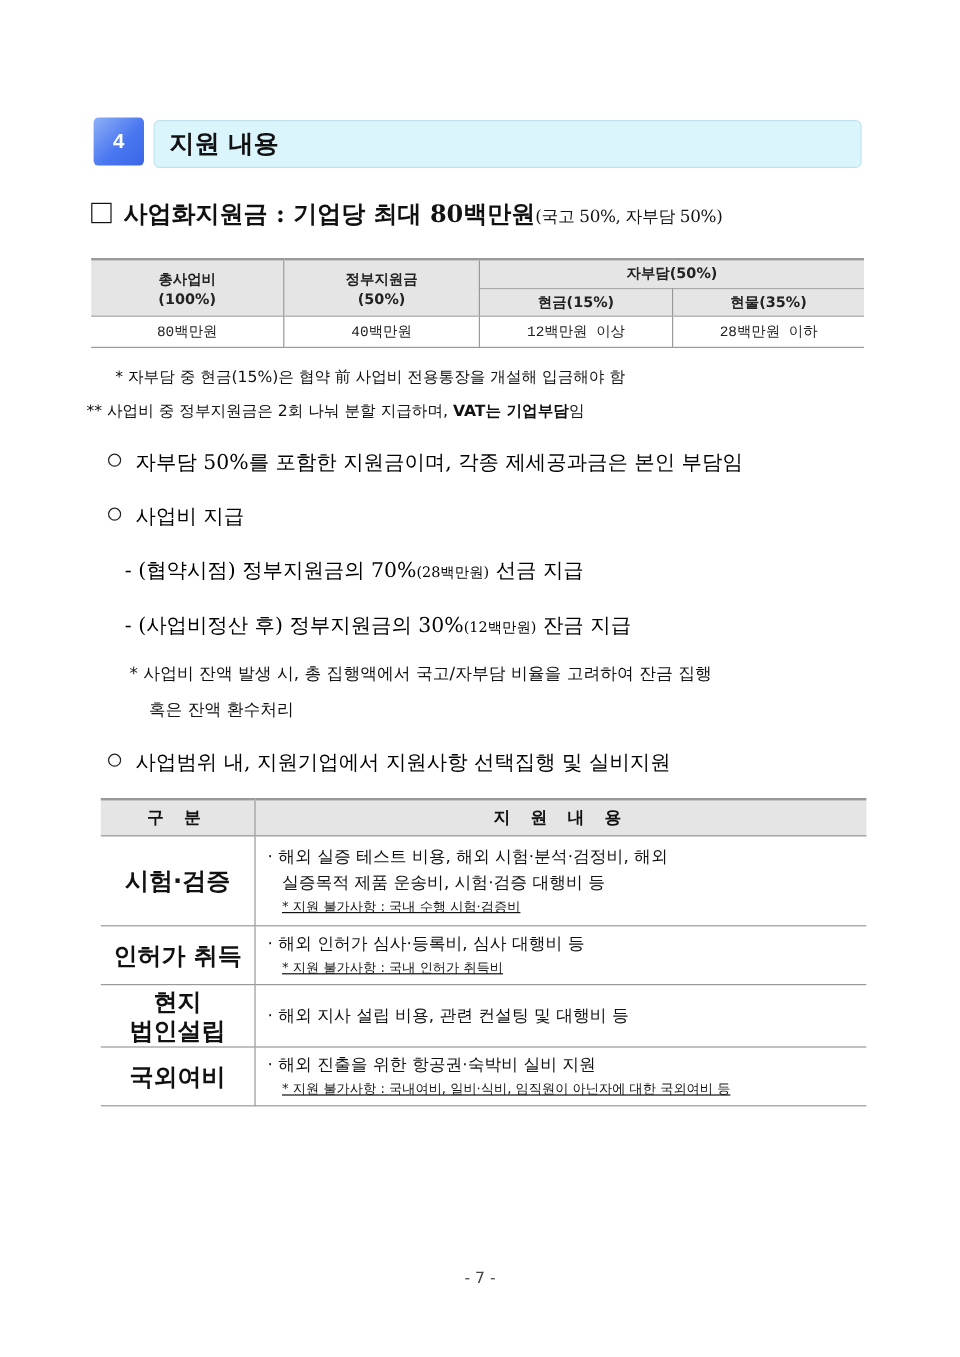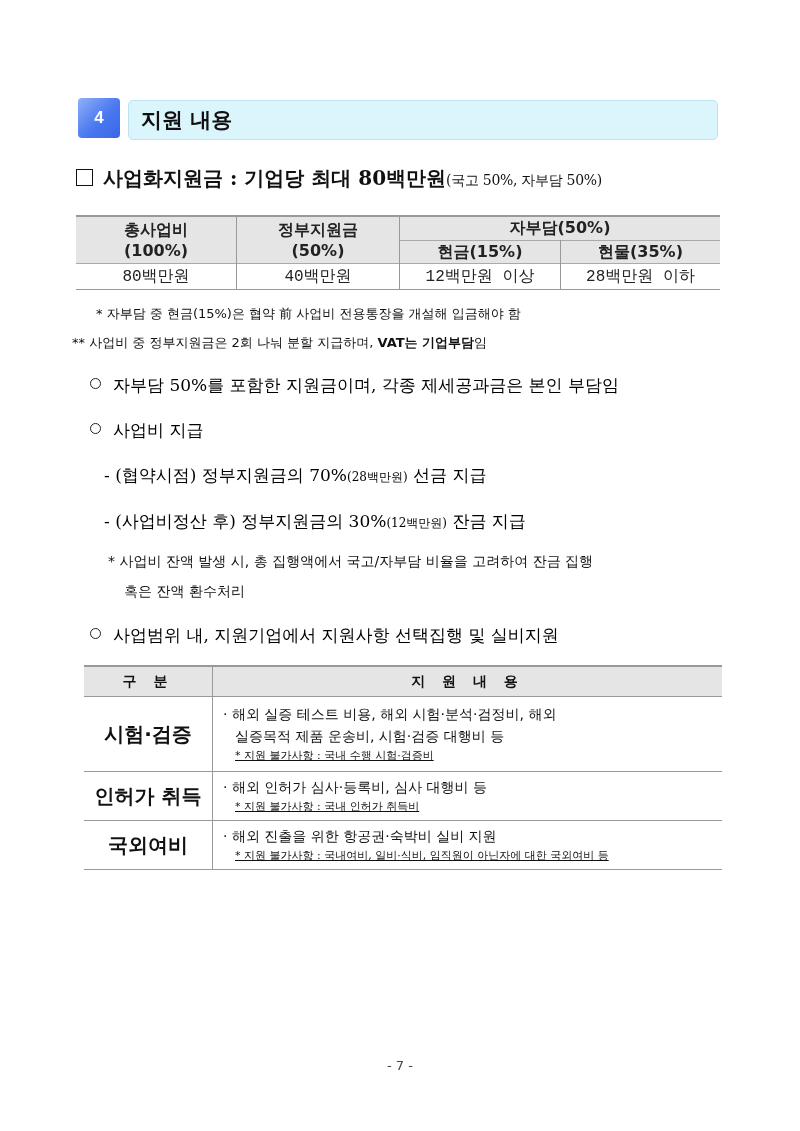--- a/index.html
+++ b/index.html
@@ -18,21 +18,21 @@
   .sec-title { font-family: "DejaVu Sans", sans-serif; font-weight: bold; font-size: 21px; color: #111; }
 
   
   .headline { position: absolute; left: 76px; top: 165px; font-size: 20px; font-weight: bold; white-space: nowrap; }
   .headline .box { display: inline-block; width: 15px; height: 15px; border: 1.5px solid #111; vertical-align: -1px; margin-right: 10px; }
   .headline .sub { font-weight: normal; font-size: 14px; letter-spacing: -0.3px; }
 
   
   table { border-collapse: collapse; }
   .budget { position: absolute; left: 76px; top: 215px; width: 644px;
-            font-family: "DejaVu Sans", sans-serif; font-size: 16px; }
+            font-family: "DejaVu Sans", sans-serif; font-size: 12px; }
   .budget th, .budget td { text-align: center; padding: 0; border-left: 1px solid #999; border-right: 1px solid #999; }
   .budget th:first-child, .budget td:first-child { border-left: none; }
   .budget tr > *:last-child { border-right: none; }
   .budget thead tr:first-child th { border-top: 2px solid #999; }
   .budget th { background: #e5e5e5; font-weight: bold; color: #222; }
   .budget .r1 th { height: 23px; }
   .budget .r2 th { height: 22px; border-top: 1px solid #aaa; margin-top: 31px; }
   .budget tbody td { height: 25px; border-top: 1px solid #aaa; border-bottom: 1px solid #999; color: #222; font-family: Liberation Mono, monospace; }
 
   
@@ -136,20 +136,29 @@
         <div class="excl">* 지원 불가사항 : 국내 수행 시험·검증비</div>
       </td>
     </tr>
     <tr style="height:49px;">
       <td class="cat">인허가 취득</td>
       <td class="desc">
         <div>· 해외 인허가 심사·등록비, 심사 대행비 등</div>
         <div class="excl">* 지원 불가사항 : 국내 인허가 취득비</div>
       </td>
     </tr>
+    <tr style="height:52px;">
+      <td class="cat">
+        <div>현지</div>
+        <div>법인설립</div>
+      </td>
+      <td class="desc">
+        <div>· 해외 지사 설립 비용, 관련 컨설팅 및 대행비 등</div>
+      </td>
+    </tr>
     <tr style="height:49px;">
       <td class="cat">국외여비</td>
       <td class="desc">
         <div>· 해외 진출을 위한 항공권·숙박비 실비 지원</div>
         <div class="excl">* 지원 불가사항 : 국내여비, 일비·식비, 임직원이 아닌자에 대한 국외여비 등</div>
       </td>
     </tr>
   </tbody>
 </table>
 

